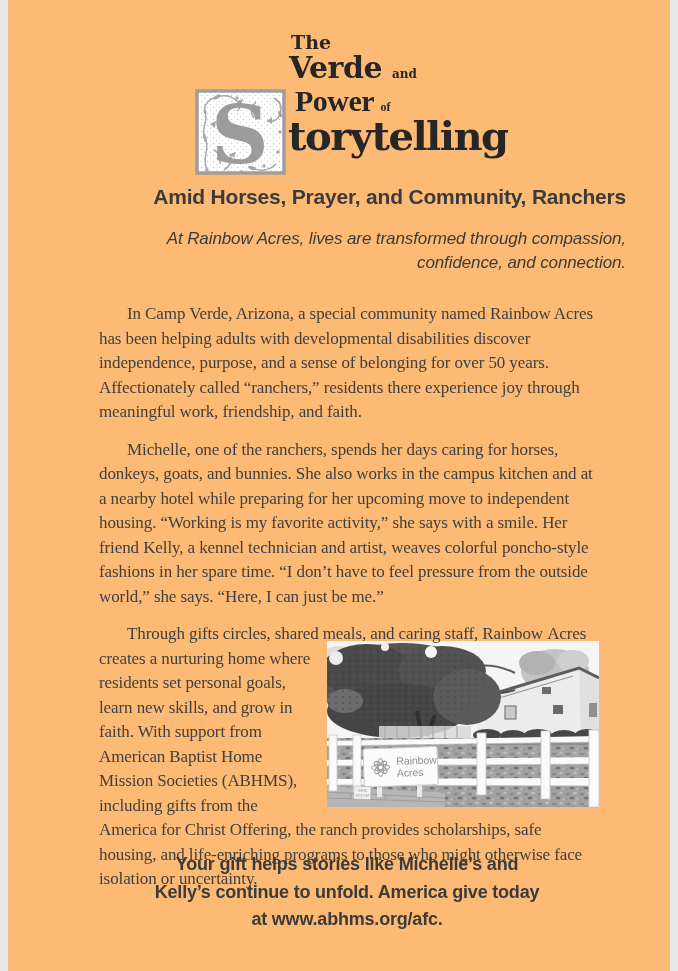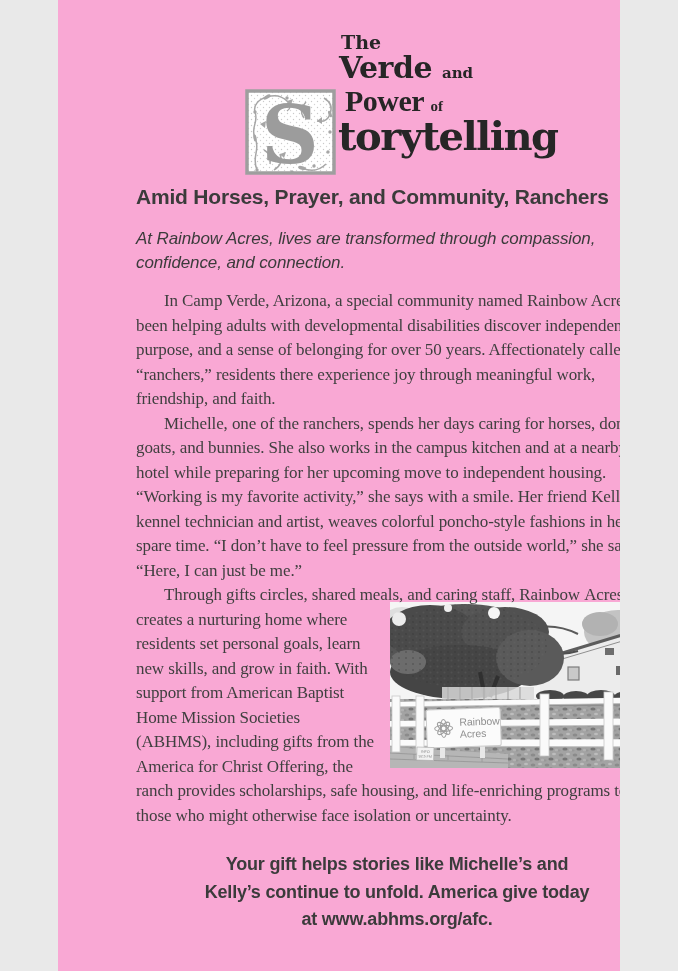--- a/index.html
+++ b/index.html
@@ -1,38 +1,38 @@
 <!DOCTYPE html>
 <html><head>
 <meta charset="utf-8">
 <style>
   html,body{margin:0;padding:0;background:#e9e9e9;}
   .page{
-    position:relative;width:562px;height:971px;margin:0 auto;
-    background:#f9a8d4;overflow:hidden;
+    position:relative;width:662px;height:971px;margin:0 auto;
+    background:#fdba74;overflow:hidden;
     font-family:"Liberation Serif",serif;
   }
   
   .logo{position:absolute;left:186px;top:33px;width:340px;height:146px;color:#262626;}
   .logo-line{position:absolute;white-space:nowrap;font-family:"DejaVu Serif",serif;font-weight:700;}
   .logo-the{left:97px;top:0;font-size:19px;line-height:1;}
   .logo-row2{left:95px;top:20px;font-size:30px;line-height:1;letter-spacing:-.5px;}
   .logo-row3{left:101px;top:53px;font-size:30px;line-height:1;letter-spacing:-.5px;font-family:Liberation Serif, serif;}
-  .logo-sm{font-size:15px;letter-spacing:0;margin-top:14px;}
+  .logo-sm{font-size:12px;letter-spacing:0;margin-top:14px;}
   .logo-story{left:94px;top:83px;font-size:40px;line-height:1;letter-spacing:-1.5px;}
   .dropcap{position:absolute;left:0;top:55px;width:93px;height:88px;}
   
   .head-block{position:absolute;left:78px;top:184px;width:540px;color:#3b3b3b;
-    font-family:"Liberation Sans",sans-serif;}
+    font-family:"Liberation Sans",sans-serif;text-align:right;}
   .headline{font-weight:700;font-size:21px;line-height:25px;letter-spacing:-.2px;}
   .subtitle{margin-top:18px;font-style:italic;font-size:17px;line-height:24px;letter-spacing:-.1px;}
   
   .article{position:absolute;left:78px;top:289px;width:526px;
     font-size:17px;line-height:24.5px;color:#3f3f3f;letter-spacing:-.1px;}
-  .article p{margin:0;text-indent:28px;}
+  .article p{margin:13px;text-indent:28px;}
   .photo-float{float:right;width:272px;height:166px;margin:-6px 0 0 12px;}
   .photo-float svg{display:block;width:272px;height:166px;}
   
   .cta{position:absolute;left:0;top:851px;width:678px;text-align:center;color:#3b3b3b;
     font-family:"Liberation Sans",sans-serif;font-weight:700;
     font-size:18px;line-height:27.5px;letter-spacing:-.2px;}
 </style>
 </head>
 <body>
 

